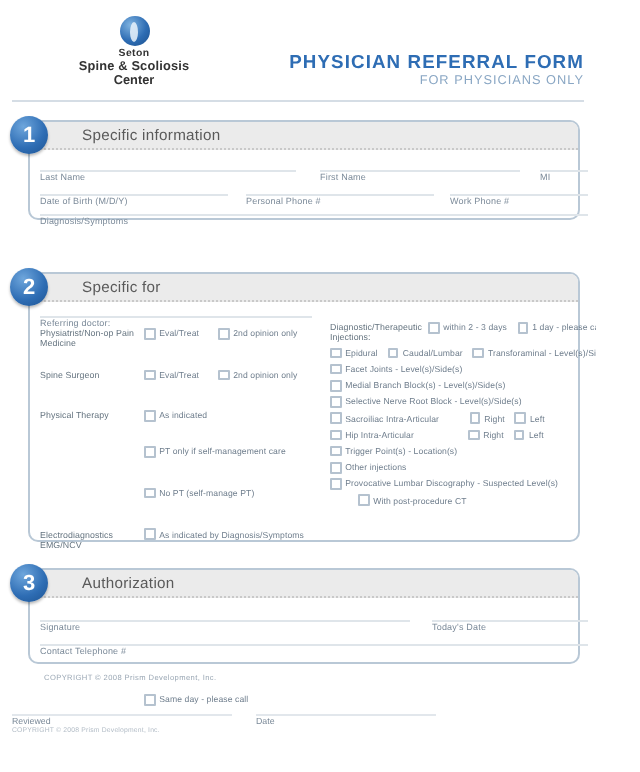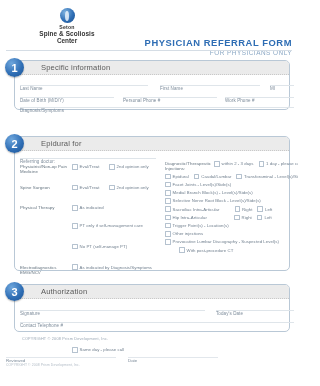--- a/index.html
+++ b/index.html
@@ -21,21 +21,21 @@
     position:relative;
   }
   .logo-mark:after{
     content:"";position:absolute;left:5.5px;top:2.5px;width:4px;height:10px;
     border-radius:50%;background:#eaf3fb;opacity:.85;
   }
   .logo-t1{font-size:5.2px;font-weight:bold;color:#333;letter-spacing:.2px;line-height:6px;}
   .logo-t2{font-size:6.4px;font-weight:bold;color:#333;letter-spacing:.1px;line-height:7px;}
   .logo-t3{font-size:6.4px;font-weight:bold;color:#333;line-height:7px;}
 
-  .hdr-right{position:absolute;right:6px;top:38px;text-align:right;}
+  .hdr-right{position:absolute;right:6px;top:26px;text-align:right;}
   .hdr-title{
     font-size:9.4px;font-weight:bold;color:#2E6DB4;letter-spacing:.55px;
     line-height:10px;
   }
   .hdr-sub{
     font-size:6.4px;color:#8aa7c4;letter-spacing:.5px;line-height:8px;margin-top:1px;
   }
   .hdr-rule{
     position:absolute;left:6px;right:6px;top:50px;height:1px;background:#d5dde5;
   }
@@ -139,21 +139,21 @@
         <span class="fld" style="left:0;top:5px;">Diagnosis/Symptoms</span>
         <span class="uline" style="left:0;top:4px;width:274px;"></span>
       </div>
 
     </div>
   </div>
 
   <div class="panel" style="top:136px;height:133px;">
     <div class="panel-hd">
       <div class="badge">2</div>
-      <div class="t">Epidural for</div>
+      <div class="t">Specific for</div>
     </div>
     <div class="panel-bd" style="height:118px;">
 
       <div class="col colL">
         <div style="position:relative;height:10px;">
           <span class="fld" style="left:0;top:5px;">Referring doctor:</span>
           <span class="uline" style="left:0;top:4px;width:136px;"></span>
         </div>
 
         <div class="s2row">

